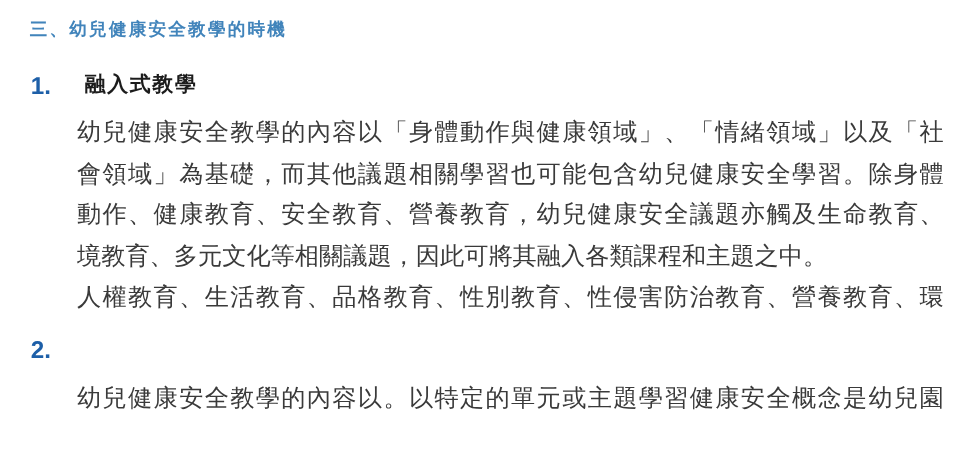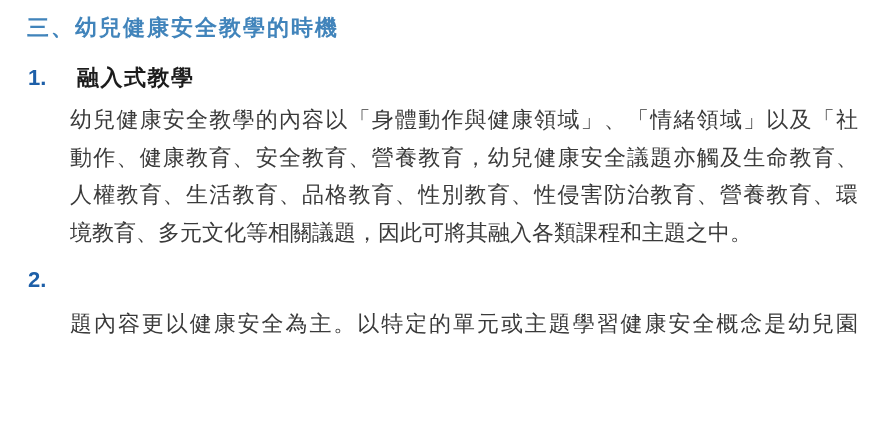--- a/index.html
+++ b/index.html
@@ -15,21 +15,21 @@
     -webkit-font-smoothing: antialiased;
   }
   .page {
     position: relative;
     width: 886px;
     height: 425px;
     background: #ffffff;
   }
   .heading {
     margin: 12px 0 0 27px;
-    font-size: 22px;
+    font-size: 16px;
     line-height: 31px;
     font-weight: 700;
     letter-spacing: 2px;
     color: #4184BB;
   }
   .item-row {
     display: flex;
     align-items: flex-start;
     margin-left: 28px;
   }
@@ -37,21 +37,21 @@
   .item-row.second { margin-top: 13px; }
   .item-num {
     width: 44px;
     flex: 0 0 44px;
     font-size: 22px;
     line-height: 32px;
     font-weight: 700;
     color: #1D5FA8;
   }
   .item-title {
-    font-size: 22px;
+    font-size: 19px;
     line-height: 32px;
     font-weight: 700;
     letter-spacing: 1.5px;
     color: #1C1C1C;
   }
   .marker {
     position: relative;
     display: inline-block;
     padding: 0 5px;
   }
@@ -94,26 +94,27 @@
 
   <div class="item-row first">
     <div class="item-num">1.</div>
     <div class="item-title">
       <span class="marker">融入式教學</span>
     </div>
   </div>
 
   <div class="para p1">
     <div class="line j">幼兒健康安全教學的內容以「身體動作與健康領域」、「情緒領域」以及「社</div>
+    <div class="line j">會領域」為基礎，而其他議題相關學習也可能包含幼兒健康安全學習。除身體</div>
     <div class="line j">動作、健康教育、安全教育、營養教育，幼兒健康安全議題亦觸及生命教育、</div>
+    <div class="line">境教育、多元文化等相關議題，因此可將其融入各類課程和主題之中。</div>
     <div class="line j">人權教育、生活教育、品格教育、性別教育、性侵害防治教育、營養教育、環</div>
-    <div class="line">境教育、多元文化等相關議題，因此可將其融入各類課程和主題之中。</div>
   </div>
 
   <div class="item-row second">
     <div class="item-num">2.</div>
   </div>
 
   <div class="para p2">
-    <div class="line j">題內容更以健康安全為主。以特定的單元或主題學習健康安全概念是幼兒園</div>
+    <div class="line j">幼兒健康安全教學的內容以。以特定的單元或主題學習健康安全概念是幼兒園</div>
   </div>
 
 </div>
 
 </body></html>

